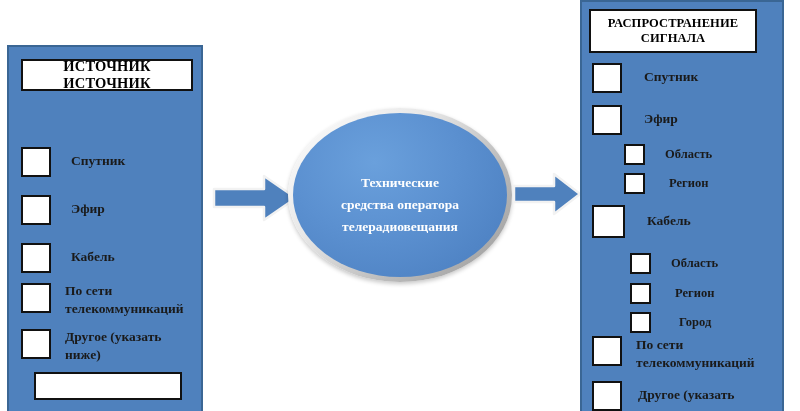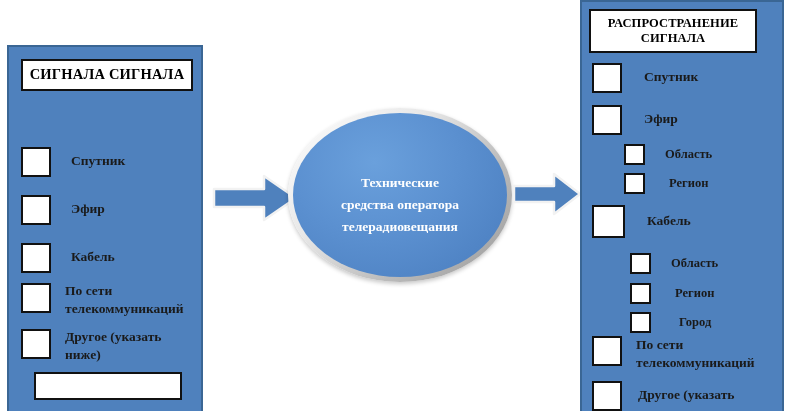--- a/index.html
+++ b/index.html
@@ -149,21 +149,21 @@
   #arrow-left  { left: 212px; top: 172px; width: 86px; height: 52px; }
   #arrow-right { left: 512px; top: 170px; width: 70px; height: 48px; }
 </style>
 </head>
 <body>
 
 <div id="canvas">
 
   <div class="panel" id="left-panel">
 
-    <div class="title-box" id="left-title">СИГНАЛА СИГНАЛА</div>
+    <div class="title-box" id="left-title">ИСТОЧНИК ИСТОЧНИК</div>
 
     <div class="option" style="left:12px; top:100px;">
       <span class="checkbox cb-main"></span>
       <span class="option-label lbl-main" style="margin-left:20px; margin-top:5px;">Спутник</span>
     </div>
 
     <div class="option" style="left:12px; top:148px;">
       <span class="checkbox cb-main"></span>
       <span class="option-label lbl-main" style="margin-left:20px; margin-top:5px;">Эфир</span>
     </div>

